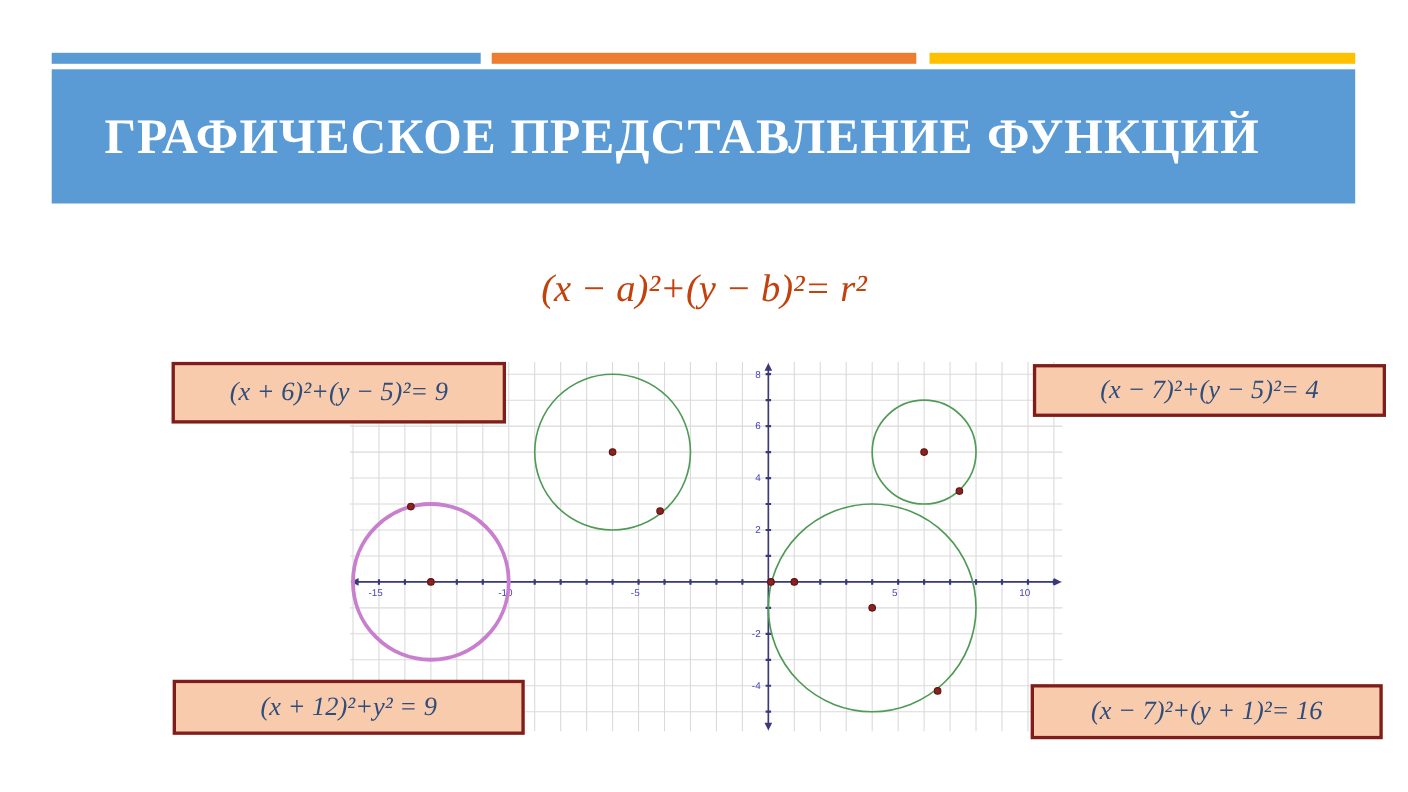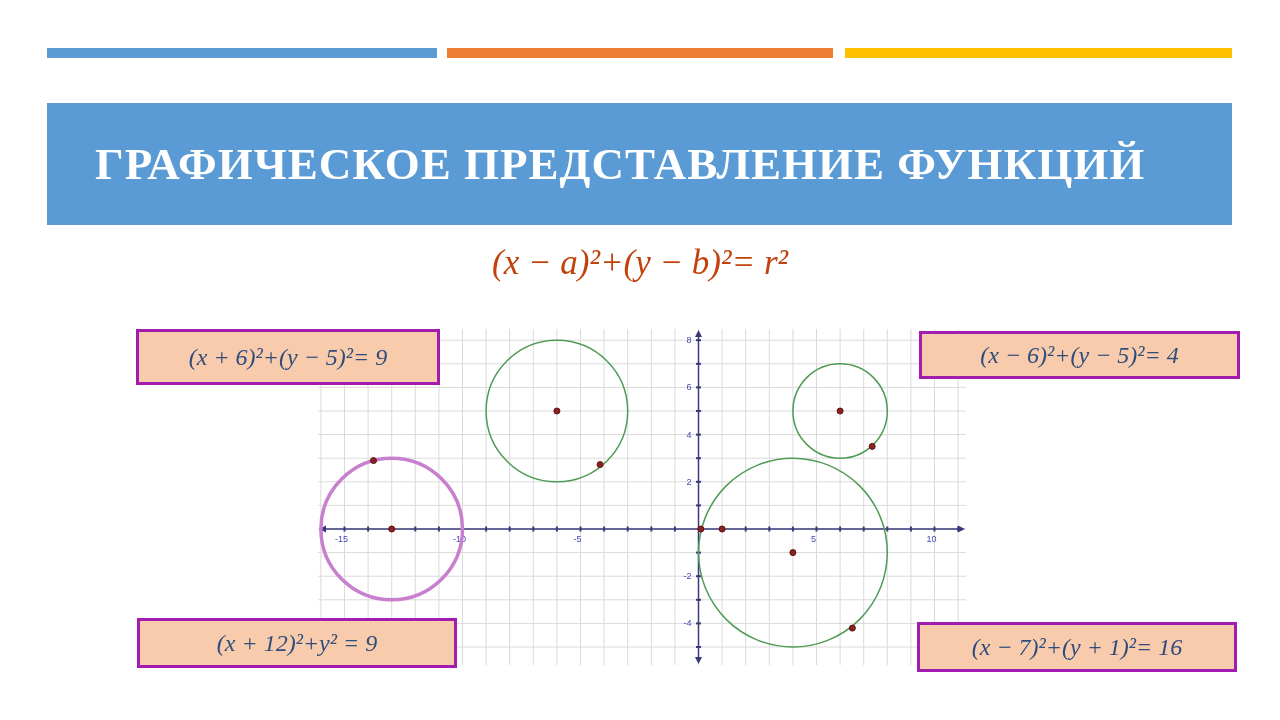--- a/index.html
+++ b/index.html
@@ -19,39 +19,40 @@
     margin:0;padding-left:48px;color:#ffffff;font-size:45px;font-weight:700;
     letter-spacing:1px;font-family:"Liberation Serif",serif;white-space:nowrap;
   }
   .main-formula{
     position:absolute;left:0;top:237px;width:1280px;height:52px;line-height:52px;
     text-align:center;font-style:italic;font-size:35px;color:#c2410c;
     font-family:"Liberation Serif",serif;
   }
   .graph-wrap{position:absolute;left:318px;top:329px;width:648px;height:336px;z-index:1;}
   .eq-box{
-    position:absolute;z-index:2;background:#f8cbad;border:3px solid #a21caf;
+    position:absolute;z-index:2;background:#f8cbad;border:3px solid #7f1d1d;
     box-sizing:border-box;display:flex;align-items:center;justify-content:center;
     font-style:italic;font-size:24px;color:#2e4d7b;font-family:"Liberation Serif",serif;
     white-space:nowrap;
+    margin-left:20px;
   }
   .eq-top-left{left:136px;top:329px;width:304px;height:56px;}
   .eq-top-right{left:919px;top:331px;width:321px;height:48px;}
   .eq-bottom-left{left:137px;top:618px;width:320px;height:50px;}
   .eq-bottom-right{left:917px;top:622px;width:320px;height:50px;}
   svg text{font-family:"Liberation Sans",sans-serif;}
 </style>
 </head>
 <body>
 
 <div class="accent-bar bar-blue" style="background: rgb(91, 155, 213);"></div>
 <div class="accent-bar bar-orange" style="background: rgb(237, 125, 49);"></div>
 <div class="accent-bar bar-yellow" style="background: rgb(255, 192, 0);"></div>
 
-<div class="title-band" style="background: rgb(91, 155, 213); margin-top: 40px;">
+<div class="title-band" style="background: rgb(91, 155, 213);">
   <h1>ГРАФИЧЕСКОЕ ПРЕДСТАВЛЕНИЕ ФУНКЦИЙ</h1>
 </div>
 
 <div class="main-formula">(x − a)²+(y − b)²= r²</div>
 
 <div class="graph-wrap">
   <svg width="648" height="336" viewBox="0 0 648 336">
       <g>
         <line x1="2.8999999999999773" y1="0" x2="2.8999999999999773" y2="336" stroke="#DADADA" stroke-width="1"></line>
         <line x1="26.5" y1="0" x2="26.5" y2="336" stroke="#DADADA" stroke-width="1"></line>
@@ -172,15 +173,15 @@
         <circle cx="554.196" cy="117.39999999999999" r="3" fill="#8B2121" stroke="#5E1212" stroke-width="1"></circle>
         <circle cx="474.9" cy="223.6" r="3" fill="#8B2121" stroke="#5E1212" stroke-width="1"></circle>
         <circle cx="534.372" cy="299.12" r="3" fill="#8B2121" stroke="#5E1212" stroke-width="1"></circle>
         <circle cx="382.86" cy="200" r="3" fill="#8B2121" stroke="#5E1212" stroke-width="1"></circle>
         <circle cx="404.1" cy="200" r="3" fill="#8B2121" stroke="#5E1212" stroke-width="1"></circle>
       </g>
     </svg>
 </div>
 
 <div class="eq-box eq-top-left">(x + 6)²+(y − 5)²= 9</div>
-<div class="eq-box eq-top-right">(x − 6)²+(y − 5)²= 4</div>
+<div class="eq-box eq-top-right">(x − 7)²+(y − 5)²= 4</div>
 <div class="eq-box eq-bottom-left">(x + 12)²+y² = 9</div>
 <div class="eq-box eq-bottom-right">(x − 7)²+(y + 1)²= 16</div>
 
 </body></html>

